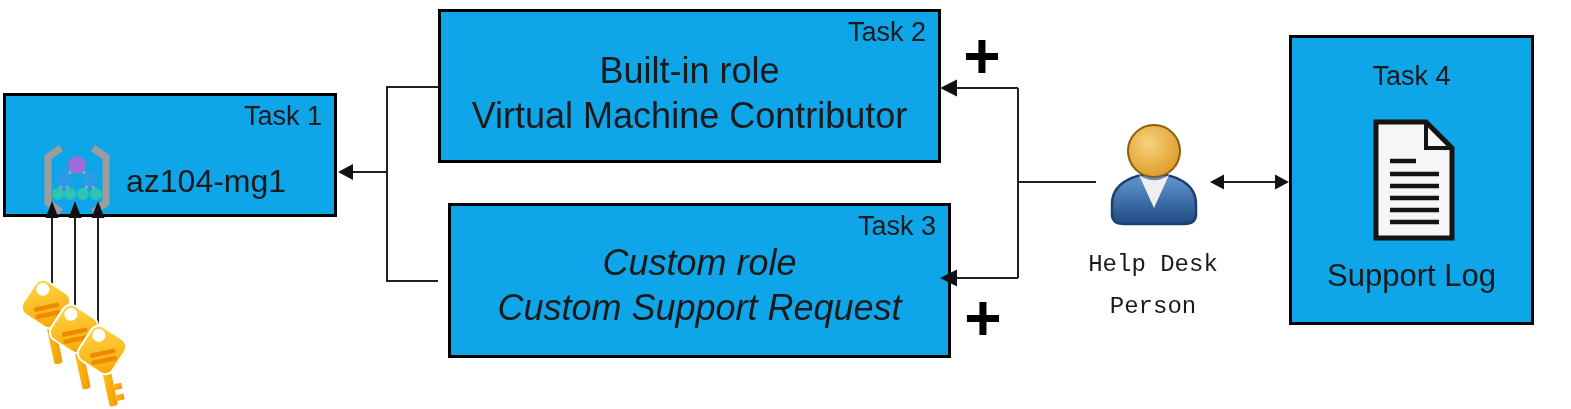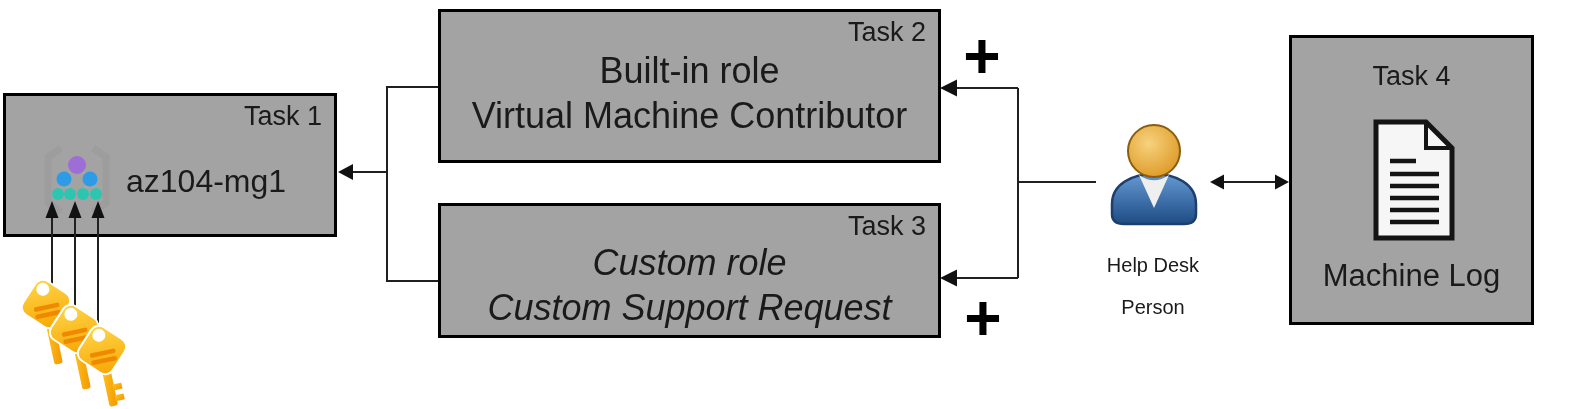--- a/index.html
+++ b/index.html
@@ -2,26 +2,26 @@
 <html><head>
 <meta charset="utf-8">
 <style>
   html,body { margin:0; padding:0; background:#ffffff; }
   .canvas {
     position:relative; width:1571px; height:409px; overflow:hidden;
     background:#ffffff; color:#1a1a1a;
     font-family:"Liberation Sans", sans-serif;
   }
   .box {
-    position:absolute; background:#a3a3a3; border:3px solid #000;
+    position:absolute; background:#0ea5e9; border:3px solid #000;
     box-sizing:border-box; z-index:1;
   }
-  #task1-box { left:3px;    top:93px;  width:334px; height:144px; }
+  #task1-box { left:3px;    top:93px;  width:334px; height:124px; }
   #task2-box { left:438px;  top:9px;   width:503px; height:154px; }
-  #task3-box { left:438px;  top:203px; width:503px; height:135px; }
+  #task3-box { left:448px;  top:203px; width:503px; height:155px; }
   #task4-box { left:1289px; top:35px;  width:245px; height:290px; }
 
   .task-label {
     position:absolute; top:4px; right:12px; font-size:27px; line-height:32px;
   }
   #task4-box .task-label {
     right:0; left:0; top:22px; text-align:center;
   }
   .role-lines {
     position:absolute; left:0; right:0; top:36px; text-align:center;
@@ -31,21 +31,21 @@
 
   .mgmt-icon { position:absolute; left:28px; top:45px; }
   .mg-name   { position:absolute; left:120px; top:60px; font-size:32px;margin-top:7px; }
 
   .doc-icon      { position:absolute; left:74px; top:79px; }
   .task4-caption { position:absolute; left:0; right:0; top:220px; text-align:center; font-size:31px; }
 
   .person-icon-wrap { position:absolute; left:1106px; top:124px; z-index:2; }
   .person-label {
     position:absolute; left:1043px; top:244px; width:220px; z-index:2;
-    text-align:center; font-size:20px; line-height:42px;
+    text-align:center; font-size:24px; line-height:42px;font-family:Liberation Mono, monospace;
   }
 
   .plus {
     position:absolute; width:50px; height:56px; z-index:4;
     display:flex; align-items:center; justify-content:center;
     font-size:64px; font-weight:bold; color:#000;
   }
   #plus-top    { left:957px; top:28px;  }
   #plus-bottom { left:958px; top:290px; }
 
@@ -133,21 +133,21 @@
       <path d="M60,5 V31 H86" fill="none" stroke="#141414" stroke-width="4"></path>
       <g stroke="#141414" stroke-width="4.5">
         <line x1="24" y1="44" x2="50" y2="44"></line>
         <line x1="24" y1="57" x2="73" y2="57"></line>
         <line x1="24" y1="69" x2="73" y2="69"></line>
         <line x1="24" y1="81" x2="73" y2="81"></line>
         <line x1="24" y1="93" x2="73" y2="93"></line>
         <line x1="24" y1="105" x2="73" y2="105"></line>
       </g>
     </svg>
-    <div class="task4-caption">Machine Log</div>
+    <div class="task4-caption">Support Log</div>
   </div>
 
   <div class="person-icon-wrap">
     <svg width="96" height="102" viewBox="0 0 96 102">
       <path d="M48,50 C70,50 90,60 90,80 L90,90 C90,97 85,100 78,100 L18,100 C11,100 6,97 6,90 L6,80 C6,60 26,50 48,50 Z" fill="url(#pbody)" stroke="#1C3F6E" stroke-width="2.5"></path>
       <path d="M33,51 L48,84 L63,51 C53,58 43,58 33,51 Z" fill="#EFEFEF"></path>
       <circle cx="48" cy="27" r="26" fill="url(#phead)" stroke="#8A5C0E" stroke-width="2"></circle>
     </svg>
   </div>
   <div class="person-label">

